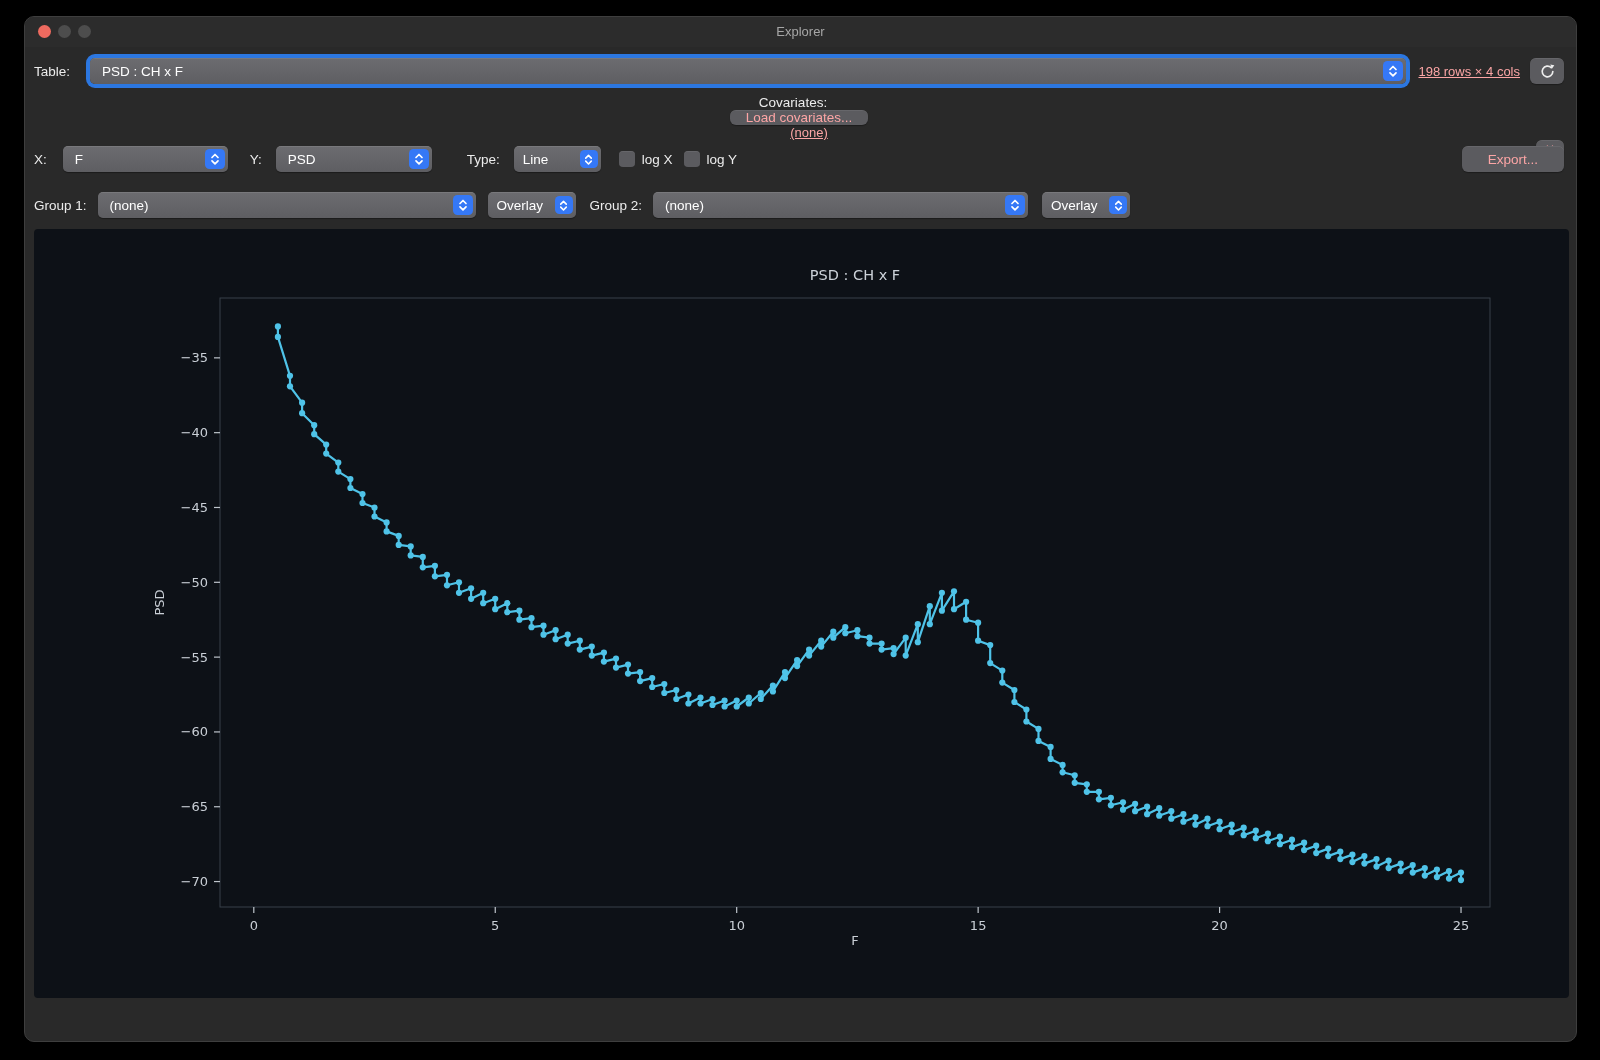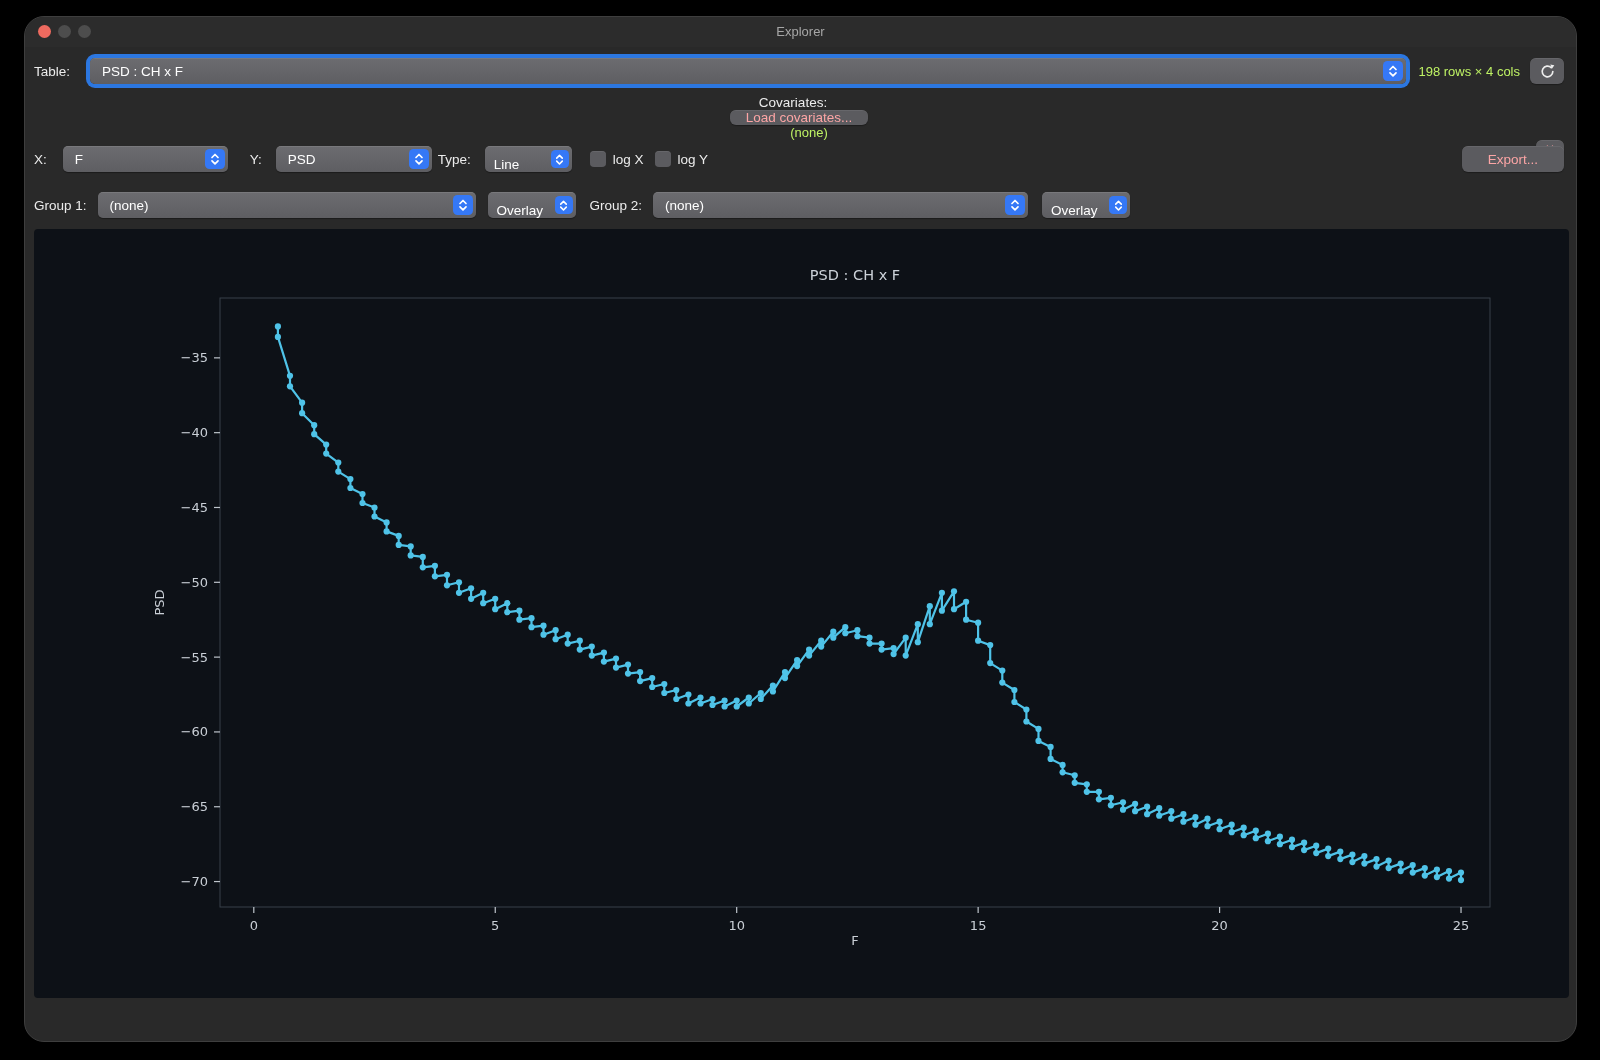--- a/index.html
+++ b/index.html
@@ -1,49 +1,49 @@
 <!DOCTYPE html>
 <html><head>
 <meta charset="utf-8">
 <style>
   * { box-sizing: border-box; margin: 0; padding: 0; }
   html,body { width:1600px; height:1060px; background:#000; overflow:hidden;
               font-family:"Liberation Sans", sans-serif; }
   .window { position:absolute; left:24px; top:16px; width:1553px; height:1026px;
-            background:#292929; border:1px solid #3e3e3e; border-radius:20px;
+            background:#292929; border:1px solid #3e3e3e; border-radius:10px;
             overflow:hidden; }
   
   .titlebar { position:relative; height:30px; background:#2c2c2c; }
   .lights { position:absolute; left:13px; top:8px; display:flex; gap:7px; }
   .light { width:13px; height:13px; border-radius:50%; }
   .light.red { background:#ee6a5f; }
   .light.dim { background:#4d4d4d; }
   .win-title { position:absolute; left:0; right:0; top:0; height:30px; line-height:30px;
                text-align:center; color:#a6a6a6; font-size:13px; }
   
   .tabbar { display:flex; height:26px; background:#272727; border-bottom:1px solid #1d1d1d;
             padding-left:6px; }
   .tab { display:flex; align-items:center; justify-content:center; height:100%;
          background:#2d2d2d; color:#d2d2d2; font-size:13px; border-right:1px solid #181818; }
   .tab.active { background:#414141; color:#fff; font-weight:bold; }
   
   .row { display:flex; align-items:center; padding:0 12px 0 9px; background:#292929; }
   .row1 { height:48px; } .row2 { height:42px;flex-direction:column; } .row3 { height:44px; } .row4 { height:48px; }
   .lbl { color:#ececec; font-size:13.5px; white-space:nowrap; }
-  .muted { color:#bef264; font-size:13px; white-space:nowrap; }
+  .muted { color:#fca5a5; font-size:13px; white-space:nowrap;text-decoration:underline; }
   .select { position:relative; display:flex; align-items:center; height:26px;
             background:linear-gradient(#6c6c70,#5e5e62); border-radius:5px;
             color:#fff; font-size:13.5px; padding:0 30px 0 12px; white-space:nowrap;
             box-shadow: inset 0 0.5px 0 rgba(255,255,255,.18), 0 1px 1px rgba(0,0,0,.35);
             cursor:default; }
   .select.focused { box-shadow: 0 0 0 4px #2c77e0, inset 0 0.5px 0 rgba(255,255,255,.18); }
   .stepper { position:absolute; right:3px; top:50%; transform:translateY(-50%);
              width:20px; height:20px; border-radius:4.5px; background:#3578f6;
              display:flex; align-items:center; justify-content:center; }
-  .select.small { padding:0 26px 0 9px;align-items:flex-end; }
+  .select.small { padding:0 26px 0 9px; }
   .btn { display:flex; align-items:center; justify-content:center; height:26px;
          background:#5b5b5f; border-radius:6px; color:#fca5a5; font-size:13.5px;
          padding:0 16px; box-shadow: inset 0 0.5px 0 rgba(255,255,255,.14), 0 1px 1px rgba(0,0,0,.3);
          white-space:nowrap; cursor:default; }
   .btn.square { width:34px; padding:0; }
   .cb { width:16px; height:16px; border-radius:4px; background:#5b5b5f;
         box-shadow: inset 0 0.5px 0 rgba(255,255,255,.14); margin-right:7px; flex:none; }
   
   .plot-panel { margin:0 9px; width:1535px; height:769px; background:#0d1117;
                 border-radius:4px; position:relative; }
@@ -107,21 +107,21 @@
     <span class="lbl" style="margin:0 14px 0 22px">Y:</span>
     <div class="select" style="width:156px">
       <span>PSD</span>
       <span class="stepper">
         <svg width="14" height="18" viewBox="0 0 14 18">
             <polyline points="4,7.5 7,4.5 10,7.5" fill="none" stroke="#fff" stroke-width="1.7" stroke-linecap="round" stroke-linejoin="round"></polyline>
             <polyline points="4,10.8 7,13.8 10,10.8" fill="none" stroke="#fff" stroke-width="1.7" stroke-linecap="round" stroke-linejoin="round"></polyline>
           </svg>
       </span>
     </div>
-    <span class="lbl" style="margin:0 14px 0 6px">Type:</span>
+    <span class="lbl" style="margin:0 14px 0 35px">Type:</span>
     <div class="select small" style="width:87px">
       <span>Line</span>
       <span class="stepper" style="width:18px;height:18px">
         <svg width="13" height="17" viewBox="0 0 14 18">
             <polyline points="4,7.5 7,4.5 10,7.5" fill="none" stroke="#fff" stroke-width="1.7" stroke-linecap="round" stroke-linejoin="round"></polyline>
             <polyline points="4,10.8 7,13.8 10,10.8" fill="none" stroke="#fff" stroke-width="1.7" stroke-linecap="round" stroke-linejoin="round"></polyline>
           </svg>
       </span>
     </div>
     <span class="cb" style="margin-left:18px"></span>

